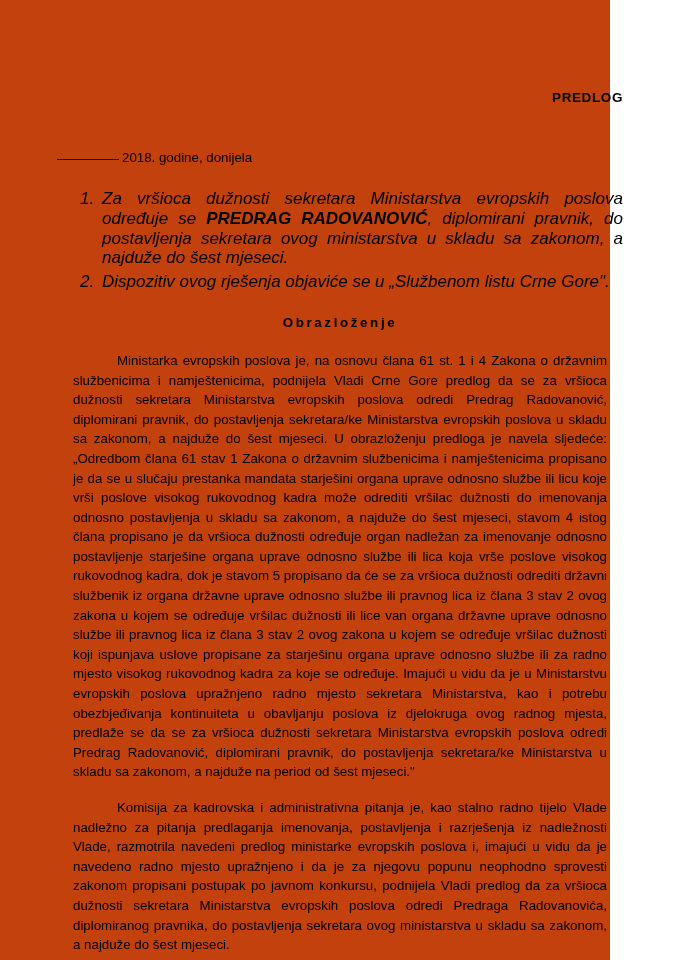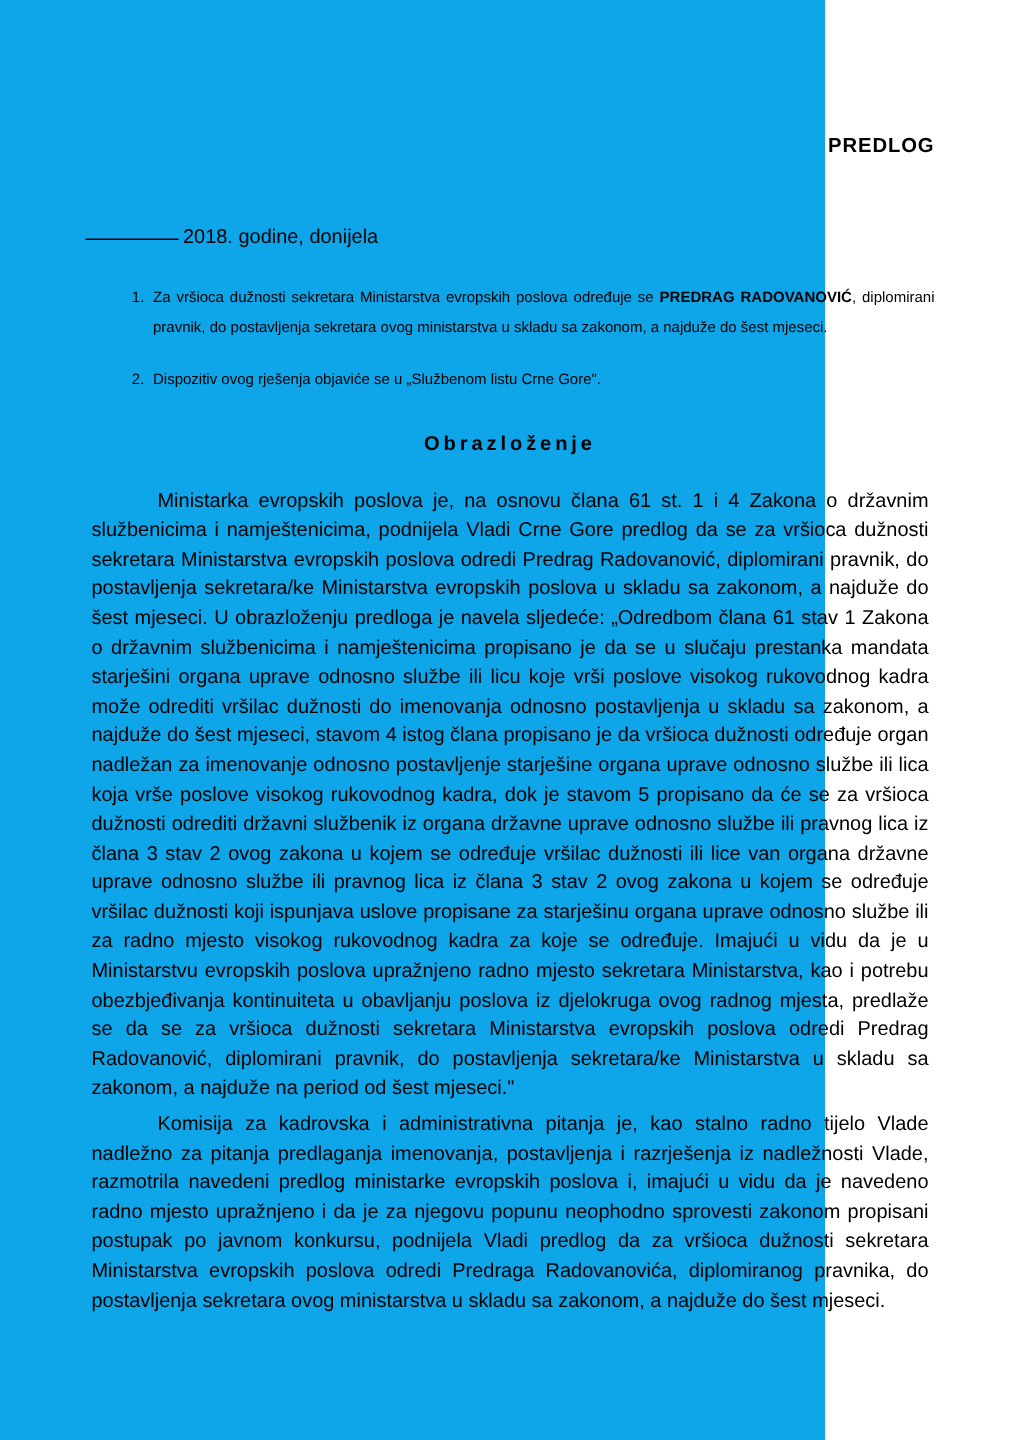--- a/index.html
+++ b/index.html
@@ -10,23 +10,23 @@
   body {
     width: 679px;
     height: 960px;
     overflow: hidden;
     font-family: "Liberation Sans", sans-serif;
     color: #000000;
     -webkit-font-smoothing: antialiased;
   }
   .page {
     position: relative;
-    width: 550px;
+    width: 610px;
     height: 960px;
-    background: #0ea5e9;
+    background: #c2410c;
     box-sizing: border-box;
   }
   .content {
     position: absolute;
     left: 57px;
     top: 0;
     width: 566px;
   }
 
   
@@ -69,31 +69,32 @@
     line-height: 19.6px;
   }
   .title-spaced {
     letter-spacing: 2.4px;
   }
 
   
   ol.dispositive {
     margin: 22px 0 0 0;
     padding-left: 42px;
-    font-size: 10px;
+    font-size: 17px;
     line-height: 19.6px;
+    font-style: italic;
   }
   ol.dispositive li {
     text-align: justify;
     text-justify: inter-word;
     padding-left: 3px;
     margin: 0;
   }
   ol.dispositive li + li {
-    margin-top: 16px;
+    margin-top: 4px;
   }
   .bold { font-weight: bold; }
 
   
   .obrazlozenje-wrap {
     margin-top: 22px;
     text-align: center;
   }
   .obrazlozenje {
     font-size: 13.4px;
@@ -102,21 +103,21 @@
     line-height: 19.6px;
   }
 
   
   .body-para {
     font-size: 13.3px;
     line-height: 19.6px;
     text-align: justify;
     text-justify: inter-word;
     text-indent: 44px;
-    margin: 4px;
+    margin: 16px;
   }
   .body-para.first { margin-top: 18px; }
 </style>
 </head>
 <body>
 
 <div class="page">
   <div class="content">
 
     <div class="predlog-row">

